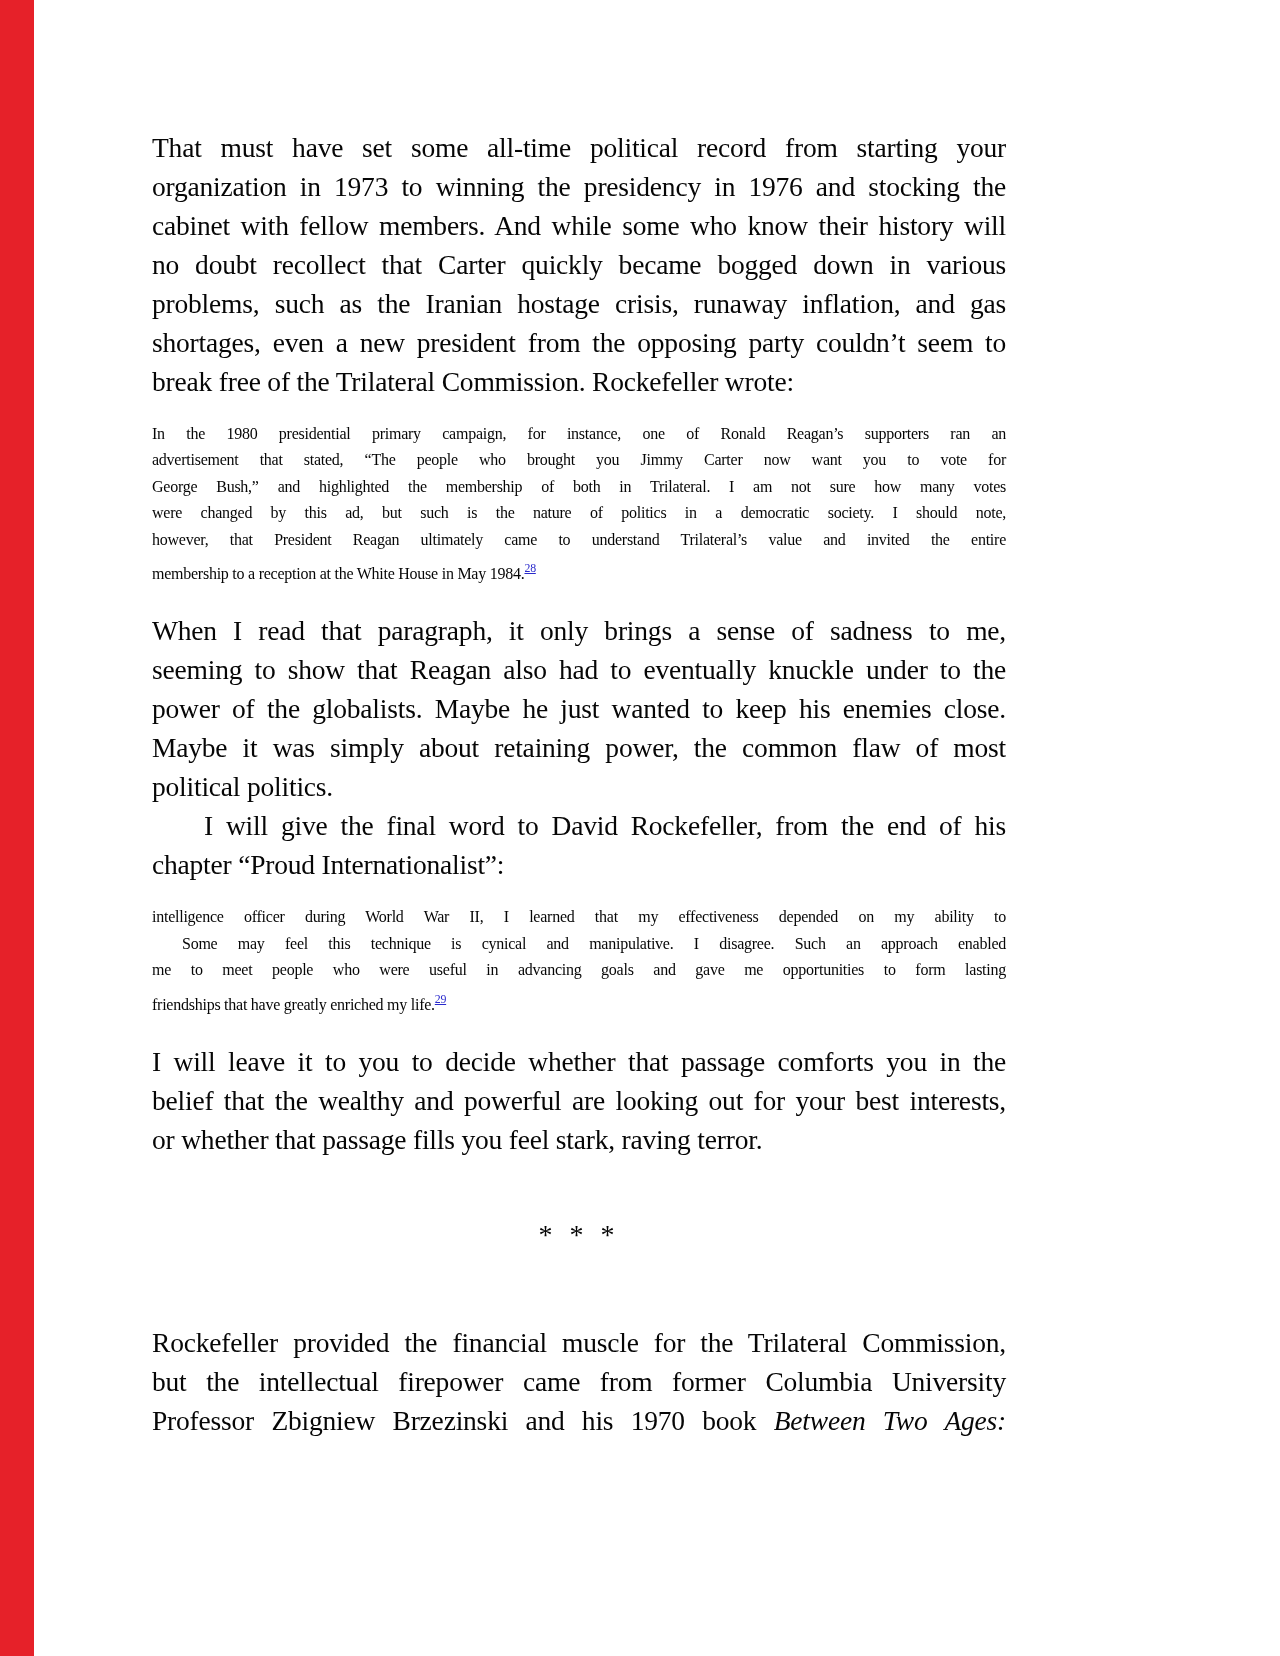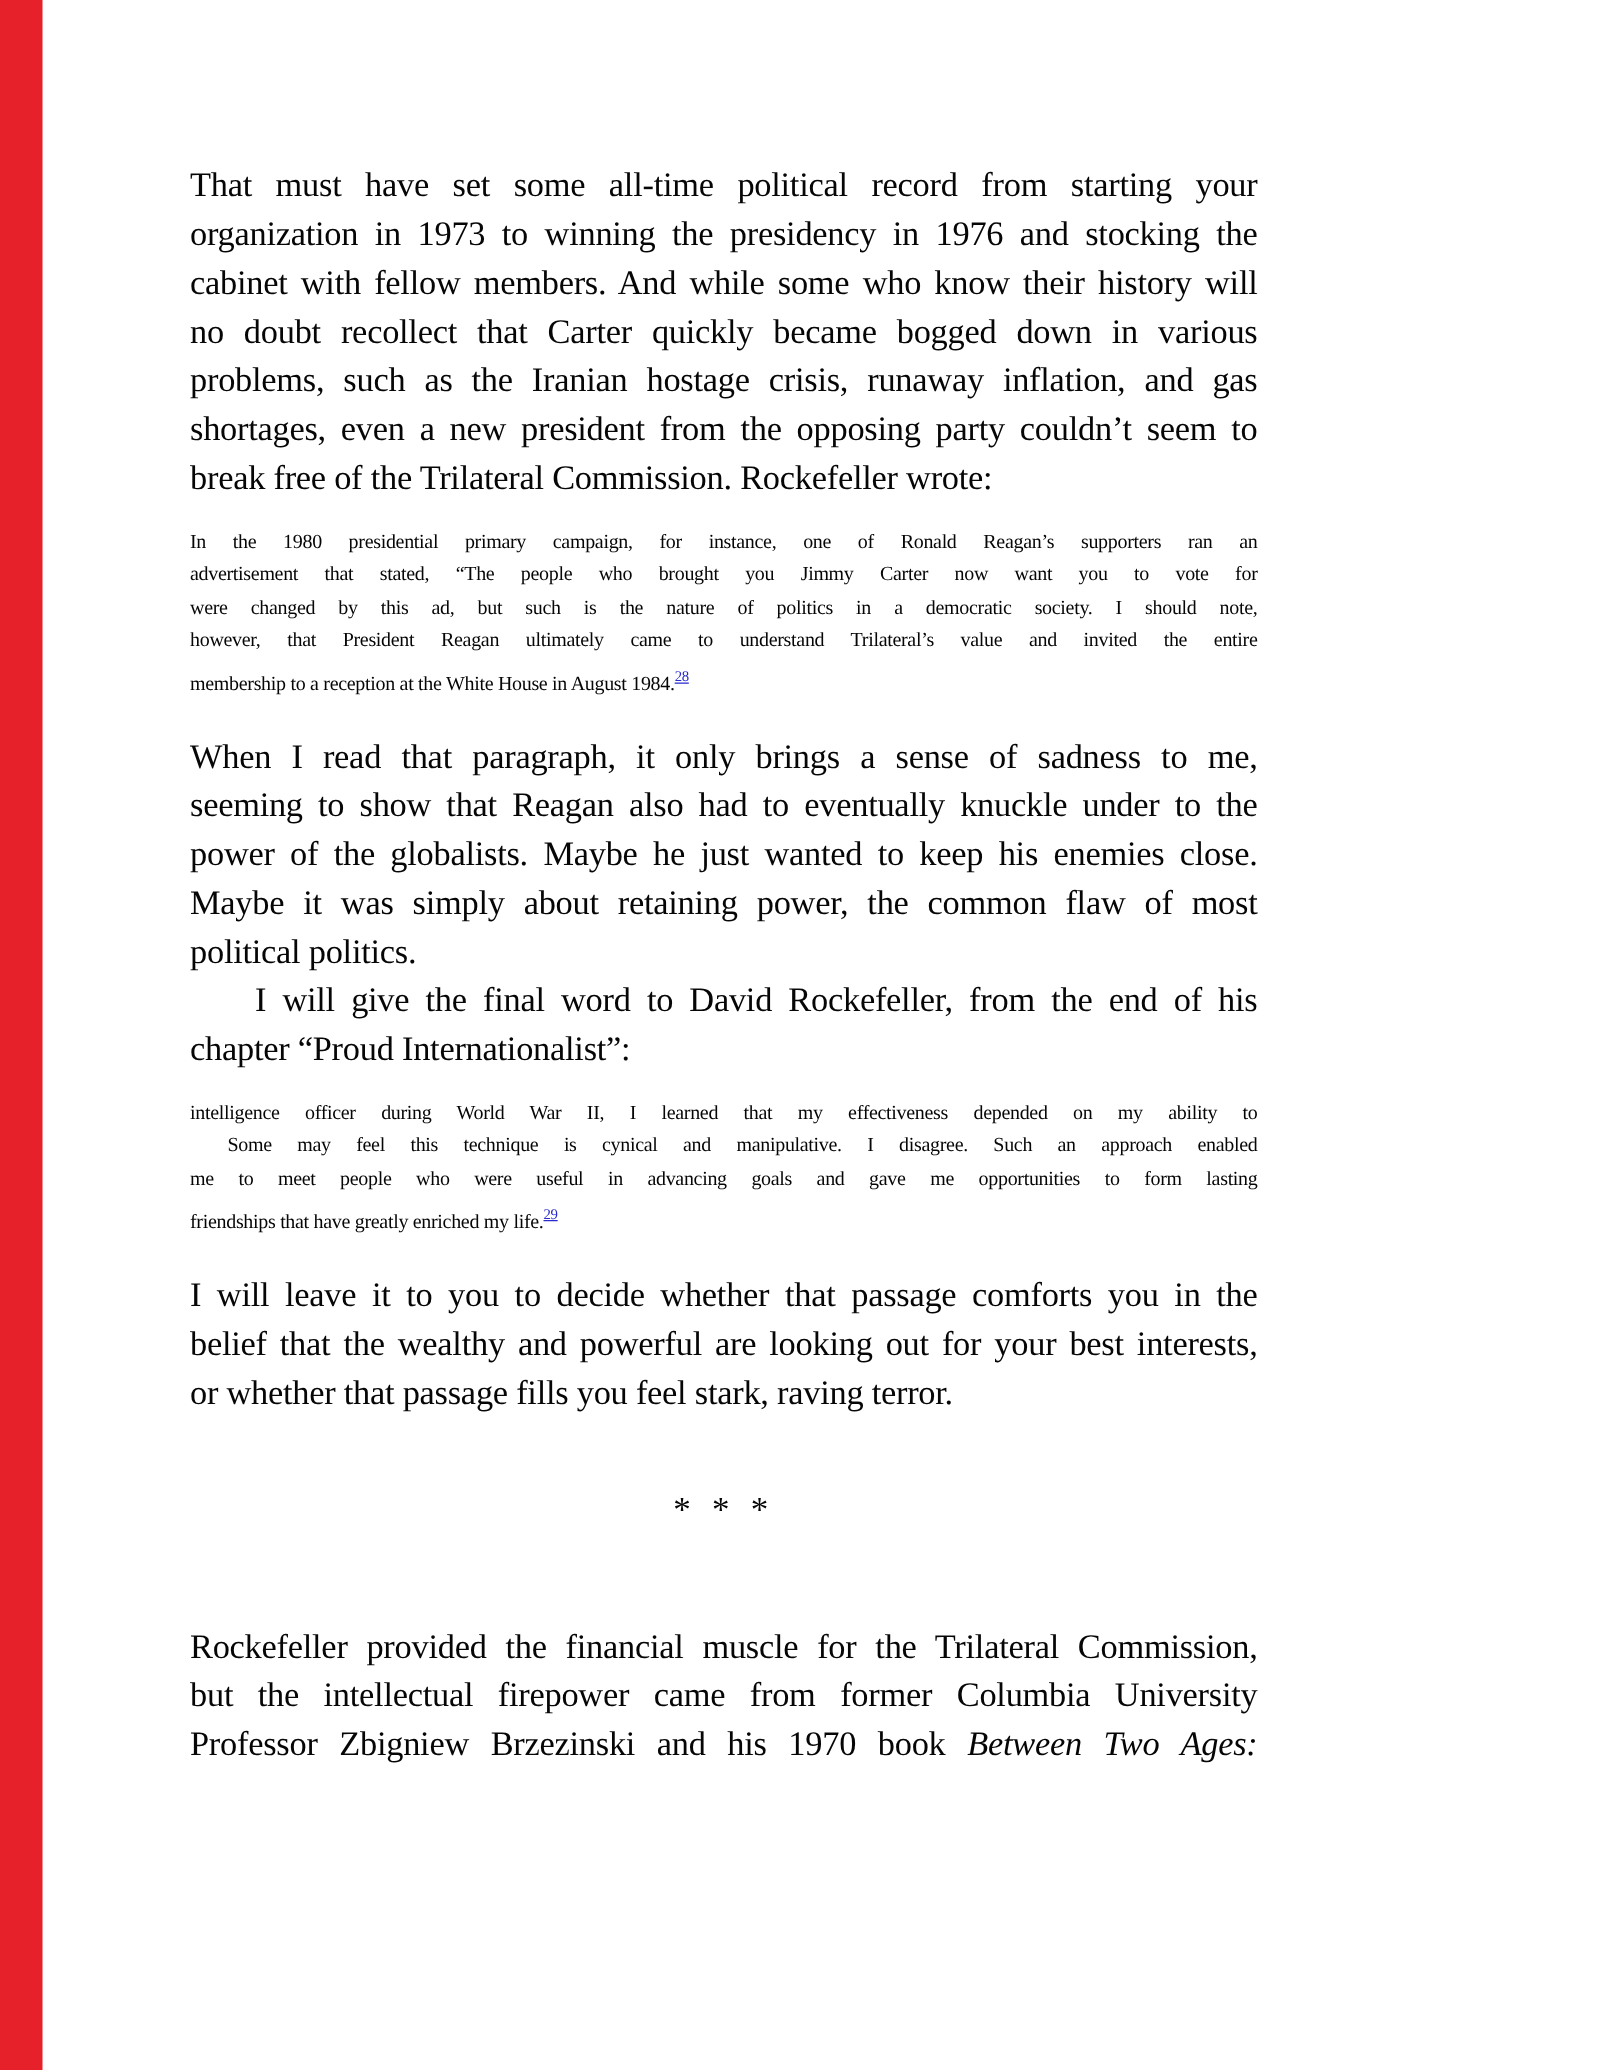--- a/index.html
+++ b/index.html
@@ -85,23 +85,24 @@
         <div class="line"><span>organization in 1973 to winning the presidency in 1976 and stocking the</span></div>
         <div class="line"><span>cabinet with fellow members. And while some who know their history will</span></div>
         <div class="line"><span>no doubt recollect that Carter quickly became bogged down in various</span></div>
         <div class="line"><span>problems, such as the Iranian hostage crisis, runaway inflation, and gas</span></div>
         <div class="line"><span>shortages, even a new president from the opposing party couldn’t seem to</span></div>
         <div class="line no-just"><span>break free of the Trilateral Commission. Rockefeller wrote:</span></div>
       </div>
       <div class="block quote">
         <div class="line"><span>In the 1980 presidential primary campaign, for instance, one of Ronald Reagan’s supporters ran an</span></div>
         <div class="line"><span>advertisement that stated, “The people who brought you Jimmy Carter now want you to vote for</span></div>
+        <div class="line"><span>George Bush,” and highlighted the membership of both in Trilateral. I am not sure how many votes</span></div>
         <div class="line"><span>were changed by this ad, but such is the nature of politics in a democratic society. I should note,</span></div>
         <div class="line"><span>however, that President Reagan ultimately came to understand Trilateral’s value and invited the entire</span></div>
-        <div class="line no-just note-line"><span>membership to a reception at the White House in August 1984.</span><sup class="fnote"><a href="#">28</a></sup></div>
+        <div class="line no-just note-line"><span>membership to a reception at the White House in May 1984.</span><sup class="fnote"><a href="#">28</a></sup></div>
       </div>
       <div class="block body">
         <div class="line"><span>When I read that paragraph, it only brings a sense of sadness to me,</span></div>
         <div class="line"><span>seeming to show that Reagan also had to eventually knuckle under to the</span></div>
         <div class="line"><span>power of the globalists. Maybe he just wanted to keep his enemies close.</span></div>
         <div class="line"><span>Maybe it was simply about retaining power, the common flaw of most</span></div>
         <div class="line no-just"><span>political politics.</span></div>
         <div class="line indent"><span>I will give the final word to David Rockefeller, from the end of his</span></div>
         <div class="line no-just"><span>chapter “Proud Internationalist”:</span></div>
       </div>

